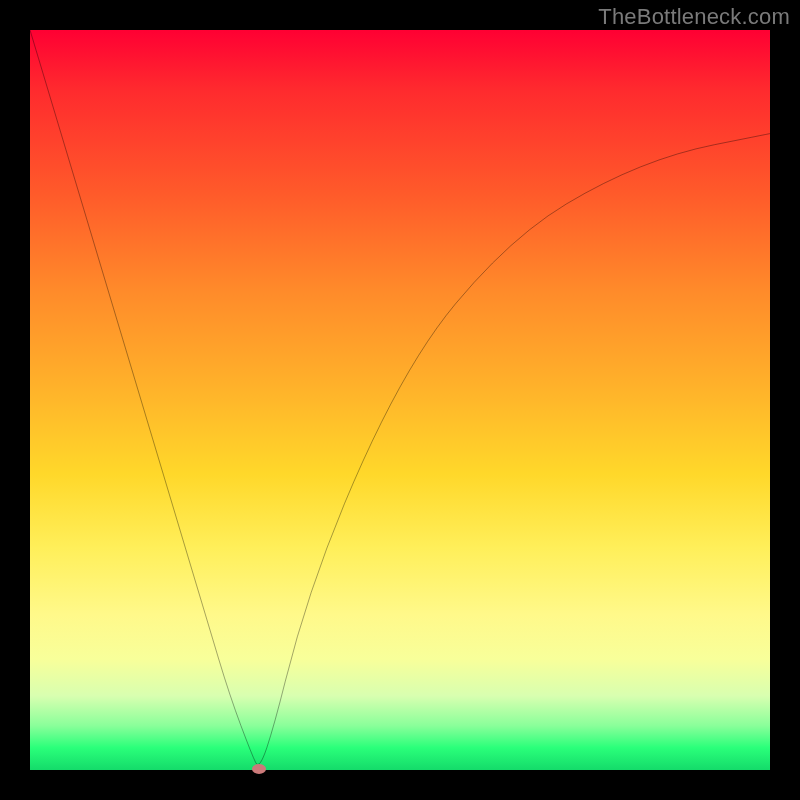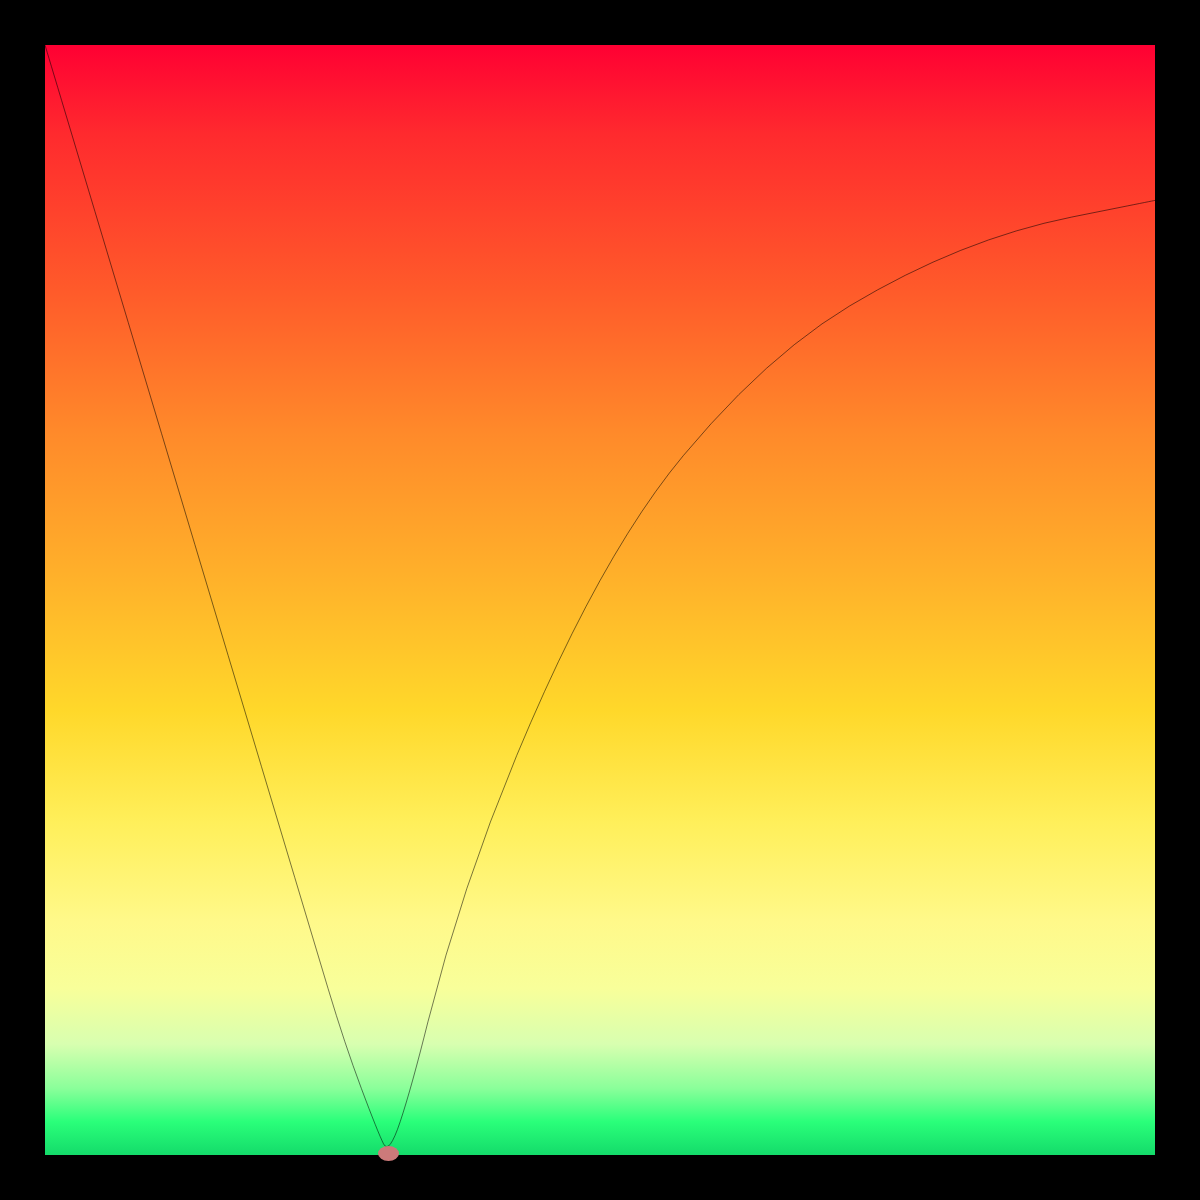--- a/index.html
+++ b/index.html
@@ -62,19 +62,20 @@
     color: #7a7a7a;
     font-size: 22px;
     letter-spacing: 0.2px;
     font-weight: 400;
   }
 </style>
 </head>
 <body>
 
 <div class="outer">
+  <div class="watermark">TheBottleneck.com</div>
   <div class="plot">
     <svg class="curve-svg" viewBox="0 0 100 100" preserveAspectRatio="none">
       <path id="curve-path" d="M 0.00 0.00 Q 0.00 0.00 1.50 5.00 Q 3.00 10.00 4.50 15.00 Q 6.00 20.00 7.50 25.00 Q 9.00 30.00 10.50 35.00 Q 12.00 40.00 13.50 45.00 Q 15.00 50.00 16.50 55.00 Q 18.00 60.00 19.50 65.00 Q 21.00 70.00 22.50 75.00 Q 24.00 80.00 25.50 85.00 Q 27.00 90.00 28.50 94.00 Q 30.00 98.00 30.50 99.00 Q 31.00 100.00 32.00 97.00 Q 33.00 94.00 34.50 88.00 Q 36.00 82.00 38.00 76.00 Q 40.00 70.00 42.50 64.00 Q 45.00 58.00 47.50 53.00 Q 50.00 48.00 52.50 44.00 Q 55.00 40.00 57.50 37.00 Q 60.00 34.00 62.50 31.50 Q 65.00 29.00 67.50 27.00 Q 70.00 25.00 72.50 23.50 Q 75.00 22.00 77.50 20.75 Q 80.00 19.50 82.50 18.50 Q 85.00 17.50 87.50 16.75 Q 90.00 16.00 92.50 15.50 Q 95.00 15.00 97.50 14.50 T 100.00 14.00" fill="none" stroke="#000" stroke-width="0.35" vector-effect="non-scaling-stroke" stroke-linecap="round" stroke-linejoin="round"></path>
     </svg>
     <div id="minpoint" class="minpoint" style="left: 229.4px; top: 739px;"></div>
   </div>
 </div>
 
 </body></html>

